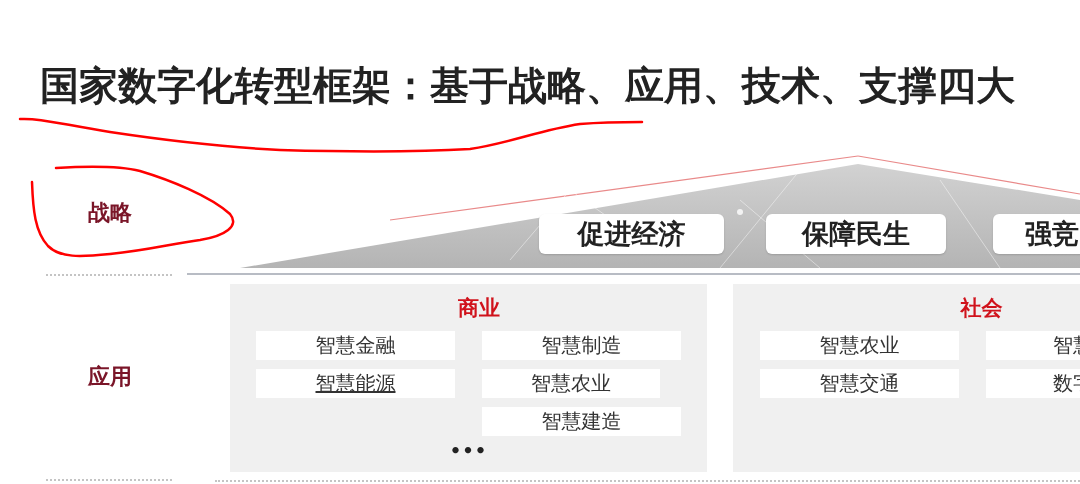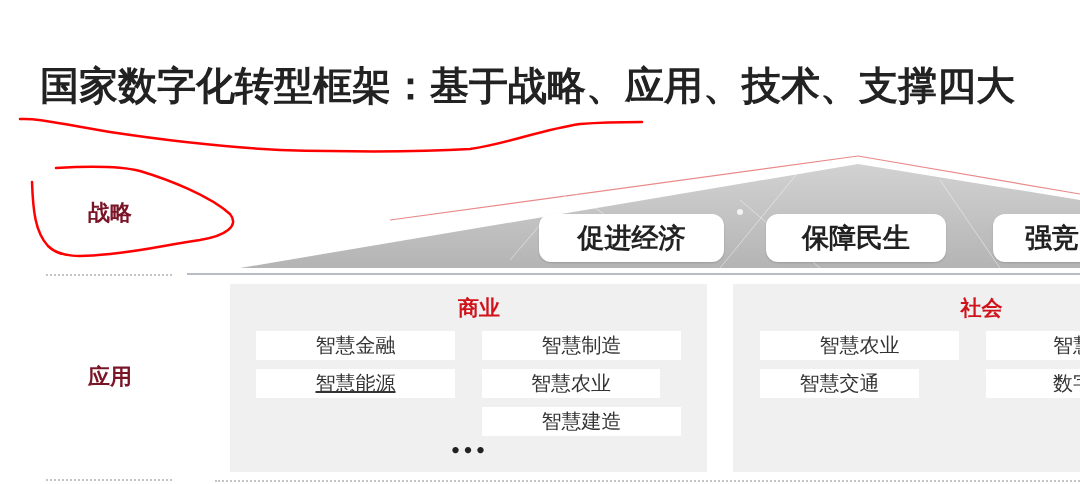--- a/index.html
+++ b/index.html
@@ -24,22 +24,22 @@
   }
   .solid-line {
     position: absolute; height: 2px; background: #b8bcc4;
   }
 
   .roof {
     position: absolute; left: 240px; top: 150px; width: 840px; height: 118px;
   }
 
   .goal-box {
-    position: absolute; top: 214px; height: 48px; background: #ffffff;
-    border-radius: 12px; font-size: 27px; font-weight: bold; color: #222;
+    position: absolute; top: 214px; height: 40px; background: #ffffff;
+    border-radius: 6px; font-size: 27px; font-weight: bold; color: #222;
     display: flex; align-items: center; justify-content: center;
     box-shadow: 0 1px 2px rgba(0,0,0,0.15);
   }
 
   .panel {
     position: absolute; top: 284px; height: 188px; background: #f0f0f0;
   }
   .panel-title {
     position: absolute; top: 10px; left: 0; right: 0; text-align: center;
     font-size: 21px; font-weight: bold; color: #d0121b; padding-left: 21px;
@@ -104,15 +104,15 @@
   <div class="cell" style="left:26px; top:85px; width:199px;text-decoration:underline;">智慧能源</div>
   <div class="cell" style="left:252px; top:85px; width:178px;">智慧农业</div>
   <div class="cell" style="left:252px; top:123px; width:199px;">智慧建造</div>
   <div class="ellipsis">•••</div>
 </div>
 
 <div class="panel" style="left:733px; width:360px;">
   <div class="panel-title" style="left:0; right:auto; width:476px;">社会</div>
   <div class="cell" style="left:27px; top:47px; width:199px;">智慧农业</div>
   <div class="cell" style="left:253px; top:47px; width:199px; justify-content:flex-start; padding-left:67px;">智慧</div>
-  <div class="cell" style="left:27px; top:85px; width:159px;">智慧交通</div>
+  <div class="cell" style="left:27px; top:85px; width:199px;">智慧交通</div>
   <div class="cell" style="left:253px; top:85px; width:199px; justify-content:flex-start; padding-left:67px;">数字</div>
 </div>
 
 </body></html>

